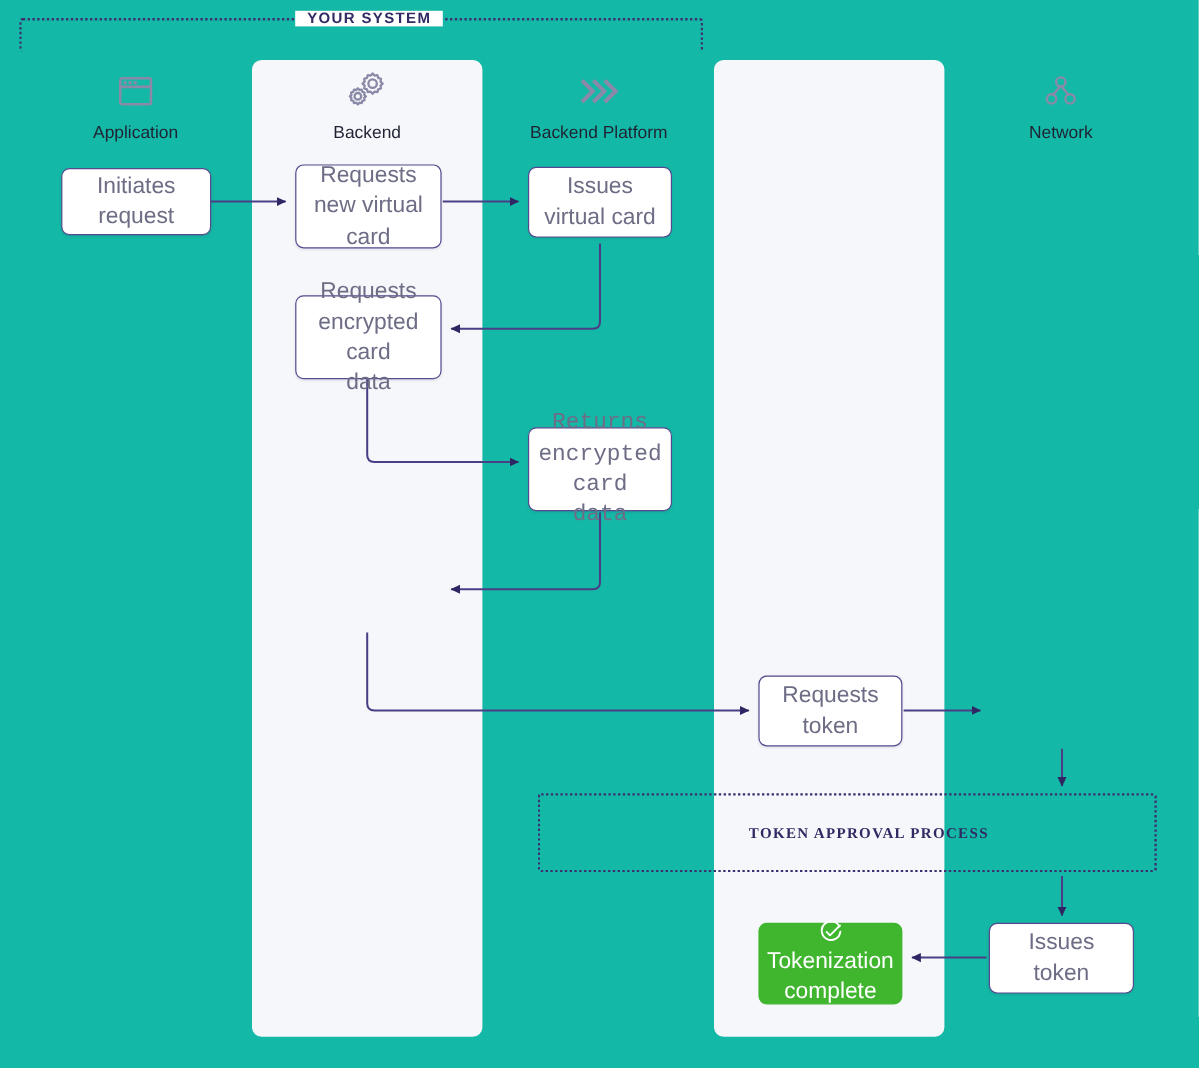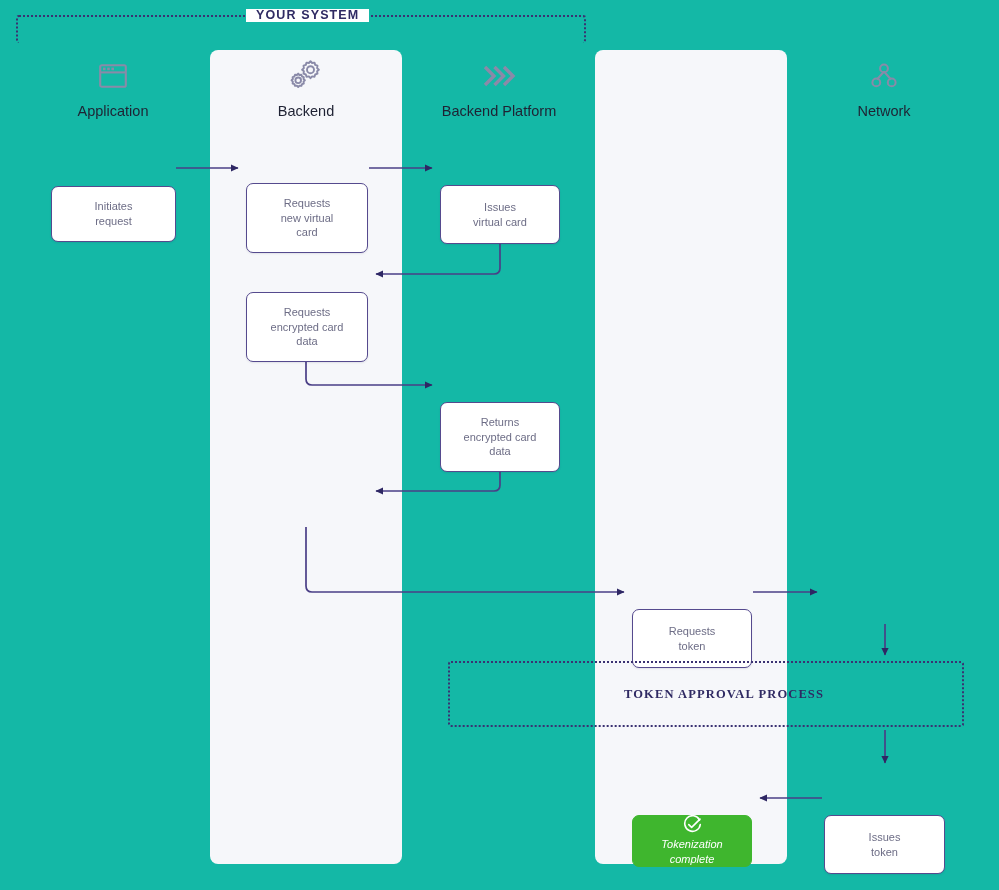--- a/index.html
+++ b/index.html
@@ -77,29 +77,28 @@
   }
 
   
   .node {
     position: absolute;
     box-sizing: border-box;
     border: 1.6px solid #554a8e;
     border-radius: 7px;
     background: #ffffff;
     color: #6d6d86;
-    font-size: 11px;
+    font-size: 19px;
     line-height: 1.33;
     display: flex;
     align-items: center;
     justify-content: center;
     text-align: center;
     padding: 4px 6px;
     box-shadow: 0 1px 2px rgba(40,35,80,0.10);
-    margin-top: 46px;
   }
   .node.success {
     background: #3fb62e;
     border-color: #3fb62e;
     color: #ffffff;
     box-shadow: none;
     flex-direction: column;
     gap: 3px;
   }
   .node.success .check {
@@ -234,39 +233,39 @@
     <span style="white-space:pre-line;">Issues
 virtual card</span>
   </div>
 
   <div class="node" style="left:246px; top:246px; width:122px; height:70px;">
     <span style="white-space:pre-line;">Requests
 encrypted card
 data</span>
   </div>
 
-  <div class="node" style="left:440px; top:356px; width:120px; height:70px;">
+  <div class="node" style="left:440px; top:356px; width:120px; height:70px;font-family:Liberation Mono, monospace;">
     <span style="white-space:pre-line;">Returns
 encrypted card
 data</span>
   </div>
 
 
   <div class="node" style="left:632px; top:563px; width:120px; height:59px;">
     <span style="white-space:pre-line;">Requests
 token</span>
   </div>
 
 
   <div class="node" style="left:824px; top:769px; width:121px; height:59px;">
     <span style="white-space:pre-line;">Issues
 token</span>
   </div>
 
-  <div class="node success" style="left:632px; top:769px; width:120px; height:52px;font-style:italic;">
+  <div class="node success" style="left:632px; top:769px; width:120px; height:68px;">
     <span class="check">
       <svg width="19" height="19" viewBox="0 0 20 20" aria-hidden="true">
         <path d="M17.4 5.3 A8.2 8.2 0 1 0 18.2 10" fill="none" stroke="#ffffff" stroke-width="1.7" stroke-linecap="round"></path>
         <path d="M6.1 10.1 L9.1 13.1 L17.9 4.4" fill="none" stroke="#ffffff" stroke-width="1.7" stroke-linecap="round" stroke-linejoin="round"></path>
       </svg>
     </span>
     <span style="white-space:pre-line;">Tokenization
 complete</span>
   </div>
 

